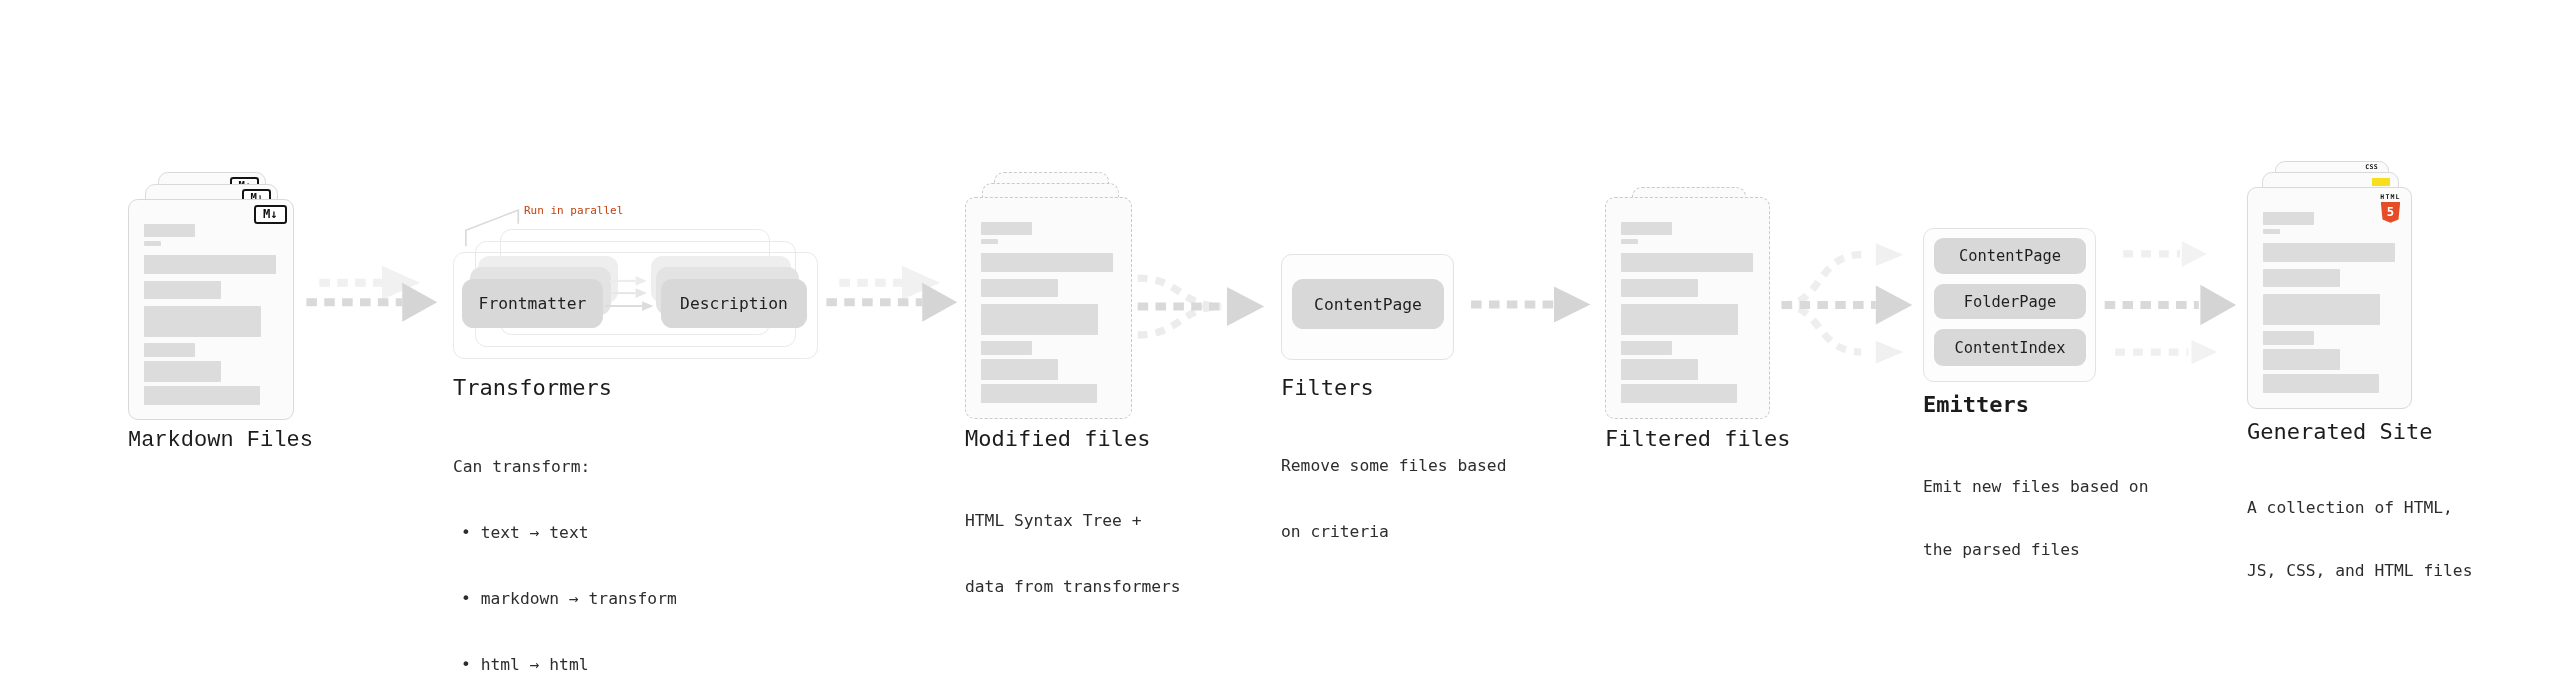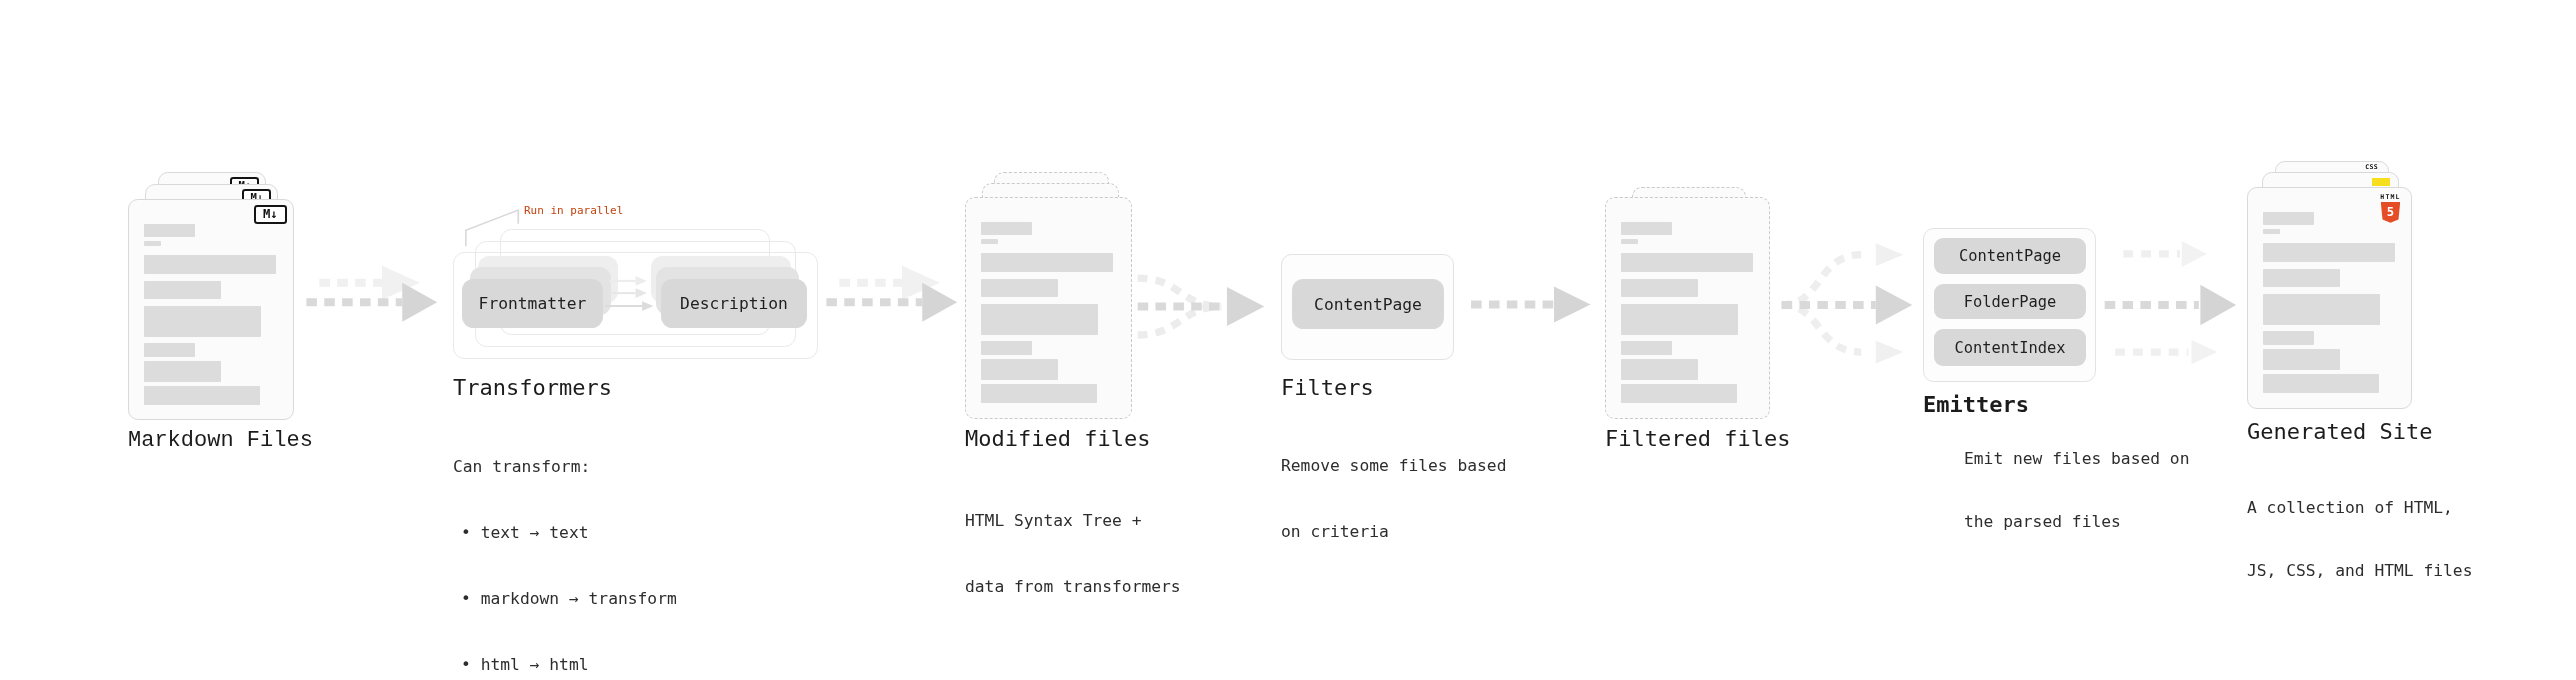--- a/index.html
+++ b/index.html
@@ -193,21 +193,21 @@
     <polygon points="118,129 152,143 118,157" fill="#f0f0f0"></polygon>
     <line x1="2" y1="85" x2="118" y2="85" stroke="#d9d9d9" stroke-width="10" stroke-dasharray="13 9"></line>
     <polygon points="118,61 163,85 118,109" fill="#d6d6d6"></polygon>
   </svg>
 
   <div class="panel" style="left:1923px;top:228px;width:173px;height:154px;"></div>
   <div class="pill small" style="left:1934px;top:238px;width:152px;height:36px;">ContentPage</div>
   <div class="pill small" style="left:1934px;top:284px;width:152px;height:35px;">FolderPage</div>
   <div class="pill small" style="left:1934px;top:329px;width:152px;height:37px;">ContentIndex</div>
   <div class="section-heading" style="left:1923px;top:392px;font-weight:bold;">Emitters</div>
-  <div class="body-text lh26" style="left:1923px;top:406px;margin-left:41px;">
+  <div class="body-text lh26" style="left:1923px;top:434px;">
     <div>Emit new files based on</div>
     <div>the parsed files</div>
   </div>
 
   <svg style="left:2103px;top:232px;" width="138" height="146" viewBox="0 0 170 180">
     <line x1="25" y1="27" x2="95" y2="27" stroke="#efefef" stroke-width="9" stroke-dasharray="12 10"></line>
     <polygon points="97,11 128,27 97,43" fill="#f2f2f2"></polygon>
     <line x1="2" y1="90" x2="118" y2="90" stroke="#d9d9d9" stroke-width="10" stroke-dasharray="13 9"></line>
     <polygon points="120,65 164,90 120,115" fill="#d4d4d4"></polygon>
     <line x1="15" y1="148" x2="105" y2="148" stroke="#efefef" stroke-width="9" stroke-dasharray="12 10"></line>

